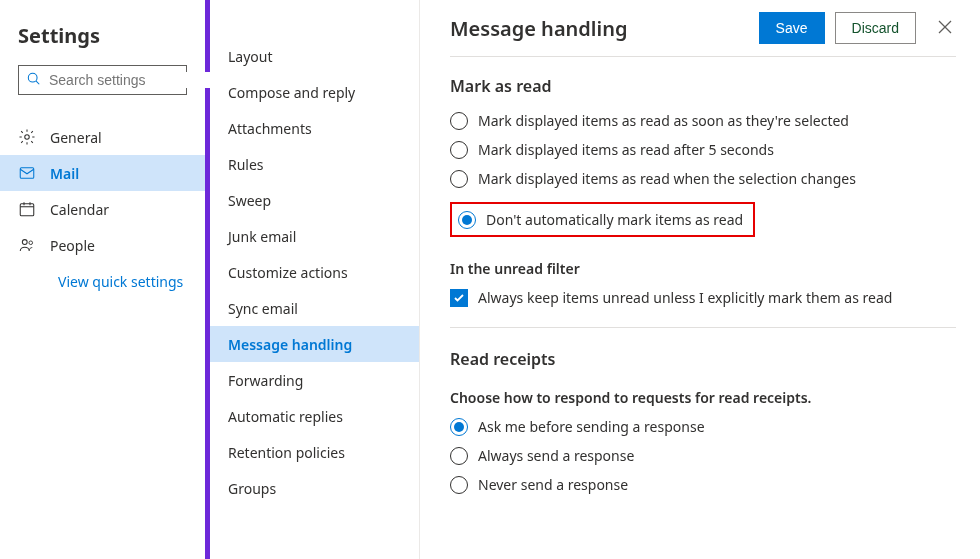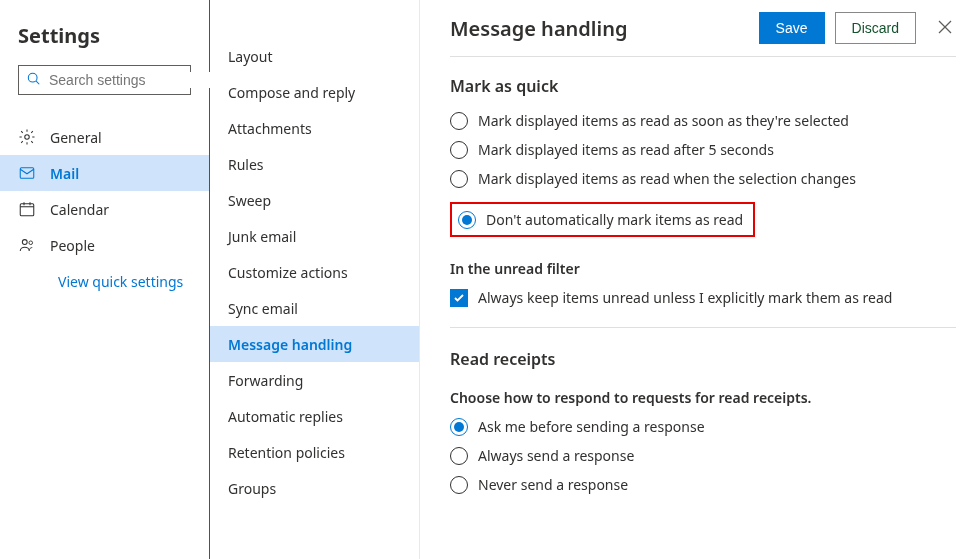--- a/index.html
+++ b/index.html
@@ -1,20 +1,20 @@
 <!DOCTYPE html>
 <html><head>
   <meta charset="utf-8">
   <style>
     * { box-sizing: border-box; margin: 0; padding: 0; }
     body { font-family: "Segoe UI", system-ui, -apple-system, sans-serif; font-size: 14px; color: #323130; width: 980px; height: 559px; overflow: hidden; background: #fff; }
     .app { display: flex; height: 100%; }
     
     
-    .left-col { width: 210px; border-right: 1px solid #6d28d9; padding: 22px 0 0 0; }
+    .left-col { width: 210px; border-right: 5px solid #6d28d9; padding: 22px 0 0 0; }
     .settings-title { font-size: 20px; font-weight: 700; padding: 0 18px 16px; }
     .search-wrap { padding: 0 18px 18px; }
     .search-box { display: flex; align-items: center; border: 1px solid #605e5c; height: 30px; padding: 0 8px; }
     .search-box svg { color: #0078d4; }
     .search-box input { border: none; outline: none; flex: 1; font-size: 14px; margin-left: 8px; color: #000000; }
     .left-nav { margin-top: 6px; }
     .left-nav-item { display: flex; align-items: center; height: 36px; padding: 0 18px; cursor: pointer; color: #323130; }
     .left-nav-item.active { background: #cfe4fa; color: #0078d4; font-weight: 600; }
     .left-nav-item .nav-icon { width: 18px; height: 18px; margin-right: 14px; color: inherit; }
     .left-nav-item.link { padding-left: 58px; color: #0078d4; }
@@ -164,21 +164,21 @@
       <button class="btn btn-primary">Save</button>
       <button class="btn btn-secondary">Discard</button>
       <span class="close-x">
         <svg width="14" height="14" viewBox="0 0 14 14">
             <line x1="1" y1="1" x2="13" y2="13" stroke="currentColor" stroke-width="1.2"></line>
             <line x1="13" y1="1" x2="1" y2="13" stroke="currentColor" stroke-width="1.2"></line>
           </svg>
       </span>
     </div>
 
-    <div class="section-title">Mark as quick</div>
+    <div class="section-title">Mark as read</div>
 
     <div class="radio-row">
       <span class="radio"></span>
       <span>Mark displayed items as read as soon as they're selected</span>
     </div>
     <div class="radio-row">
       <span class="radio"></span>
       <span>Mark displayed items as read after 5 seconds</span>
     </div>
     <div class="radio-row">

